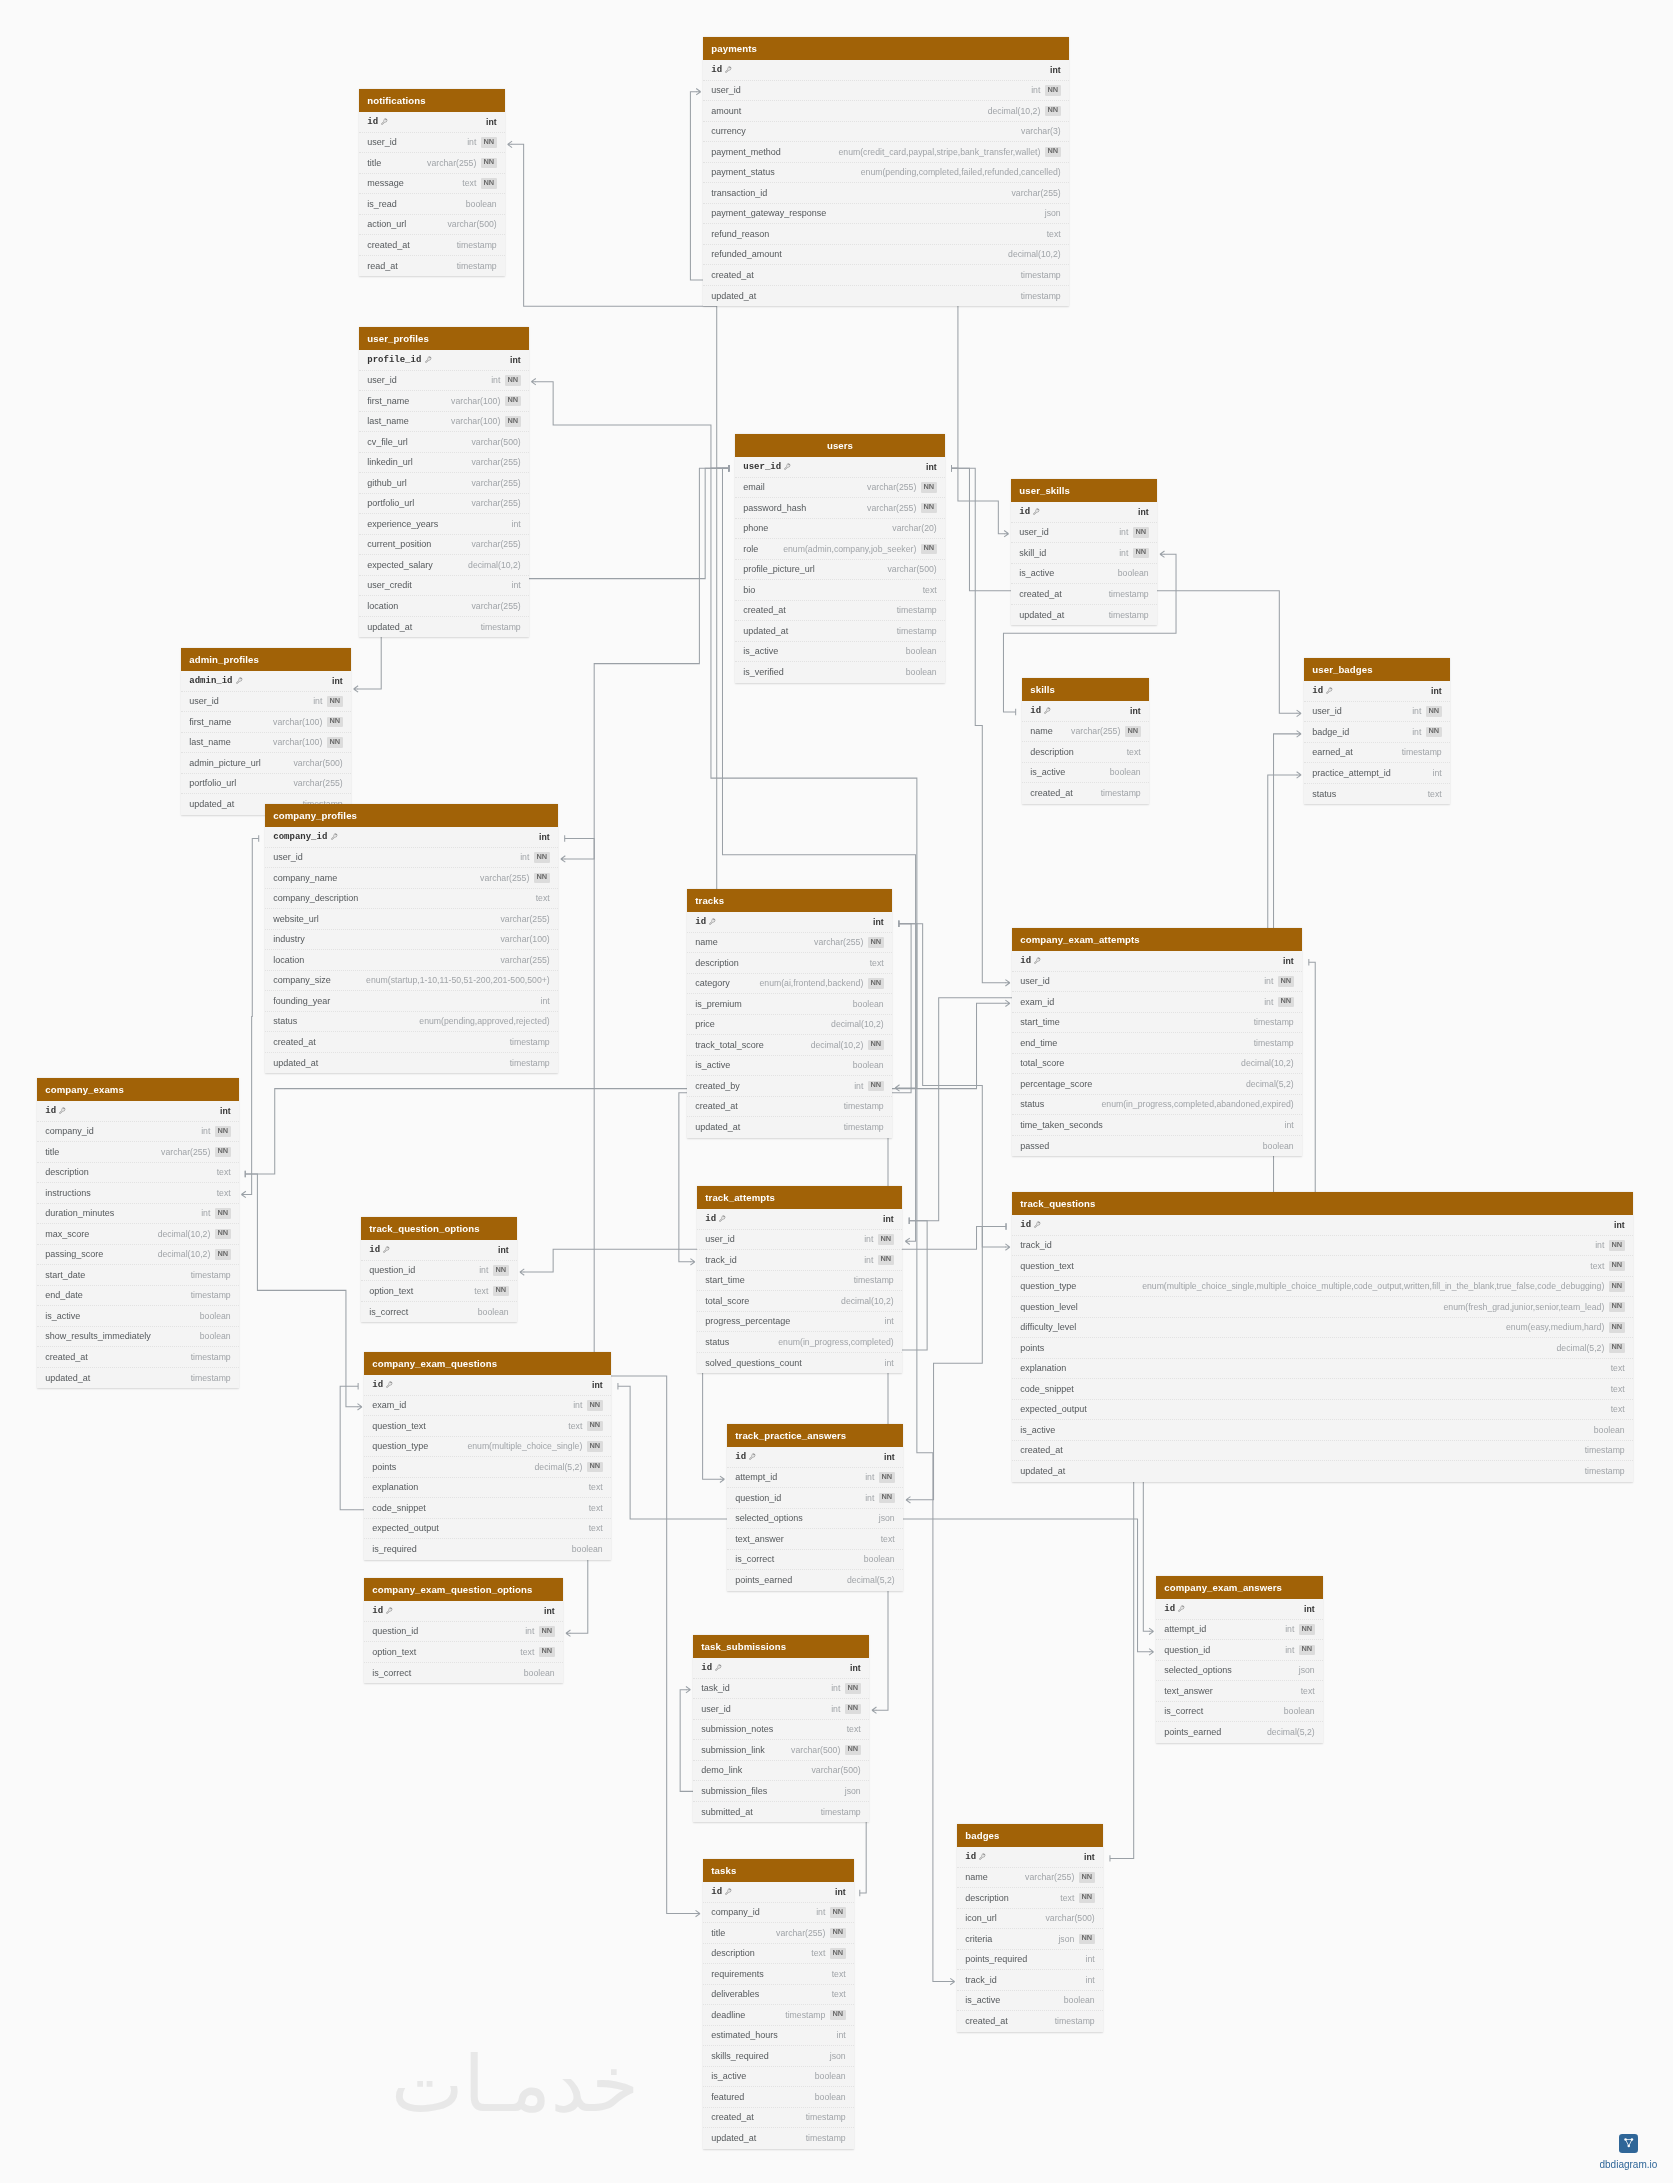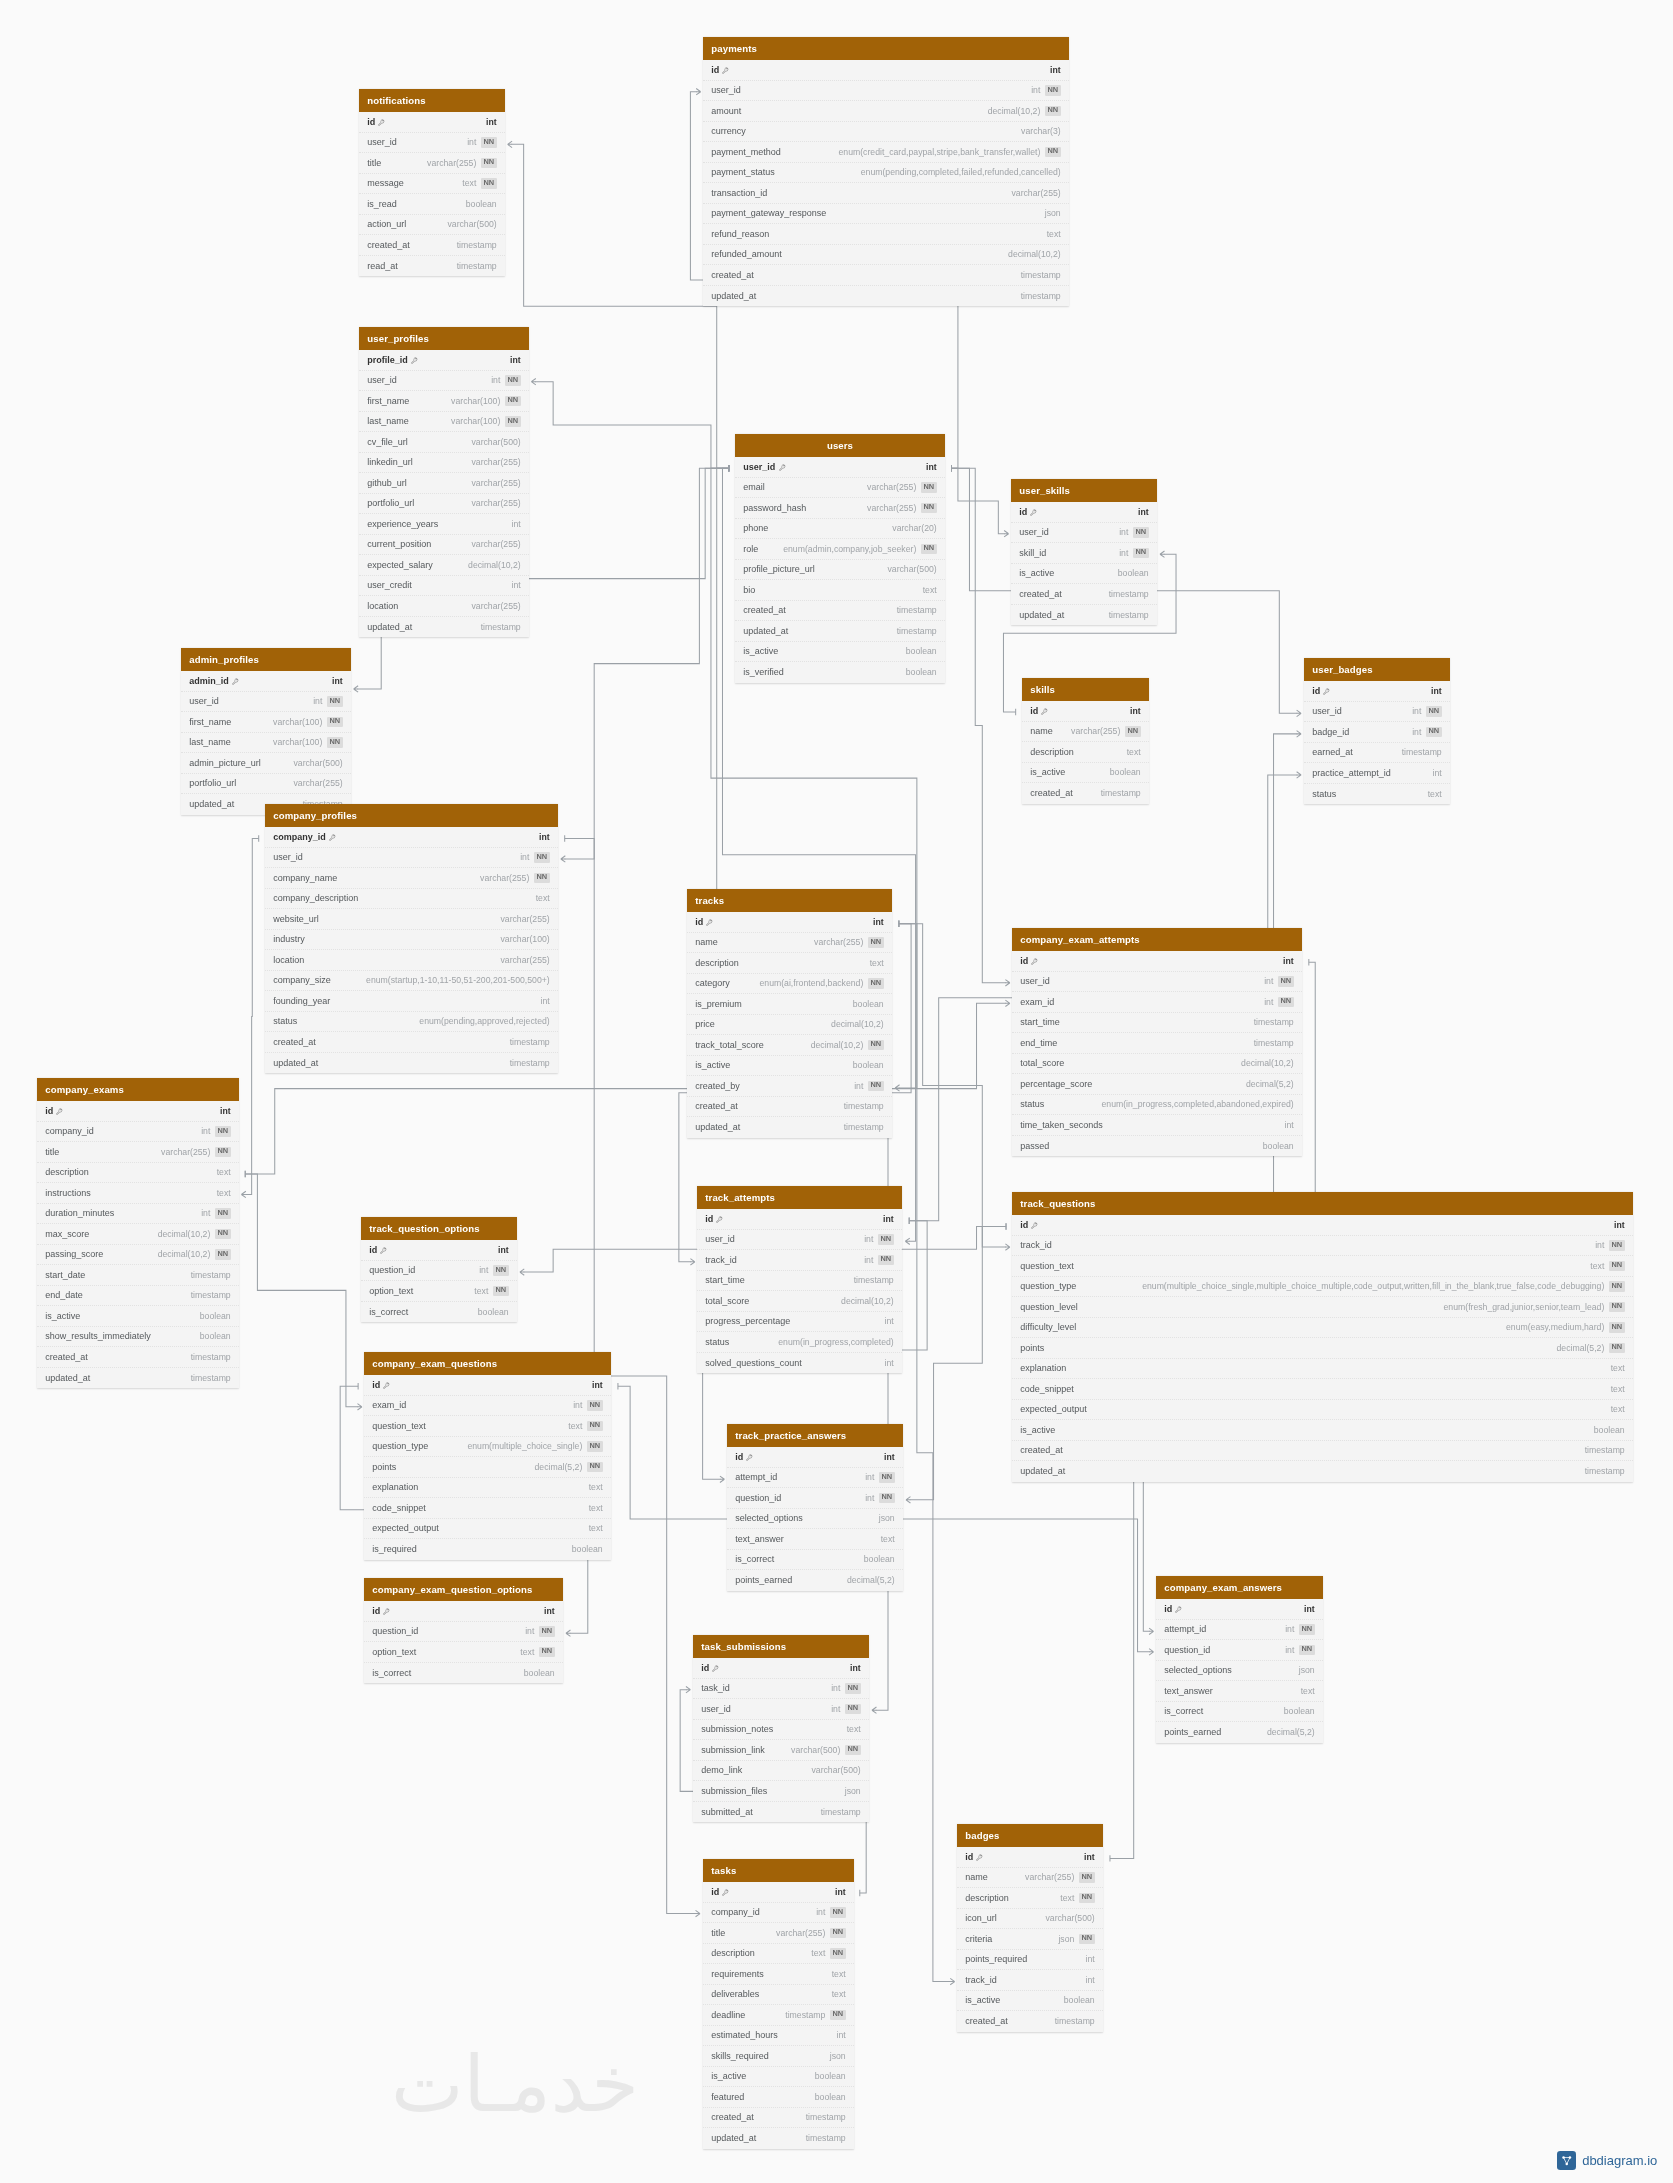--- a/index.html
+++ b/index.html
@@ -38,21 +38,21 @@
     justify-content:space-between;
     padding:0 8.3px;
     height:20.5px;
     font-size:9px;
     color:#4a4a4a;
     border-bottom:0.6px dotted #e2e2e2;
     white-space:nowrap;
   }
   .row:last-child { border-bottom:none; }
   .row .fname { color:#55595c; }
-  .row.pk .fname { font-weight:bold; color:#333; }
+  .row.pk .fname { font-weight:bold; color:#333;font-family:Liberation Mono, monospace; }
   .row .right { display:flex; align-items:center; gap:4.5px; }
   .row .ftype { color:#a0a4a8; font-size:8.7px; }
   .row.pk .ftype { color:#333; font-weight:bold; }
   .nn {
     background:#dcdcdc;
     color:#6a6a6a;
     font-size:7.4px;
     font-weight:bold;
     padding:0.6px 2.6px 1.3px 2.6px;
     border-radius:1.3px;
@@ -75,21 +75,21 @@
     letter-spacing:3.8px;
     user-select:none;
     pointer-events:none;
     z-index:0;
   }
   
   #brand {
     position:absolute;
     right:16.7px; bottom:13px;
     display:flex; align-items:center; gap:6.4px;
-    color:#2f6698; font-size:13px;
+    color:#2f6698; font-size:10px;flex-direction:column;
   }
   #brand .logo {
     width:19px;height:19px;border-radius:3.2px;background:#2f6698;
     display:flex;align-items:center;justify-content:center;
   }
 </style>
 </head>
 <body>
 
 <div id="canvas">

